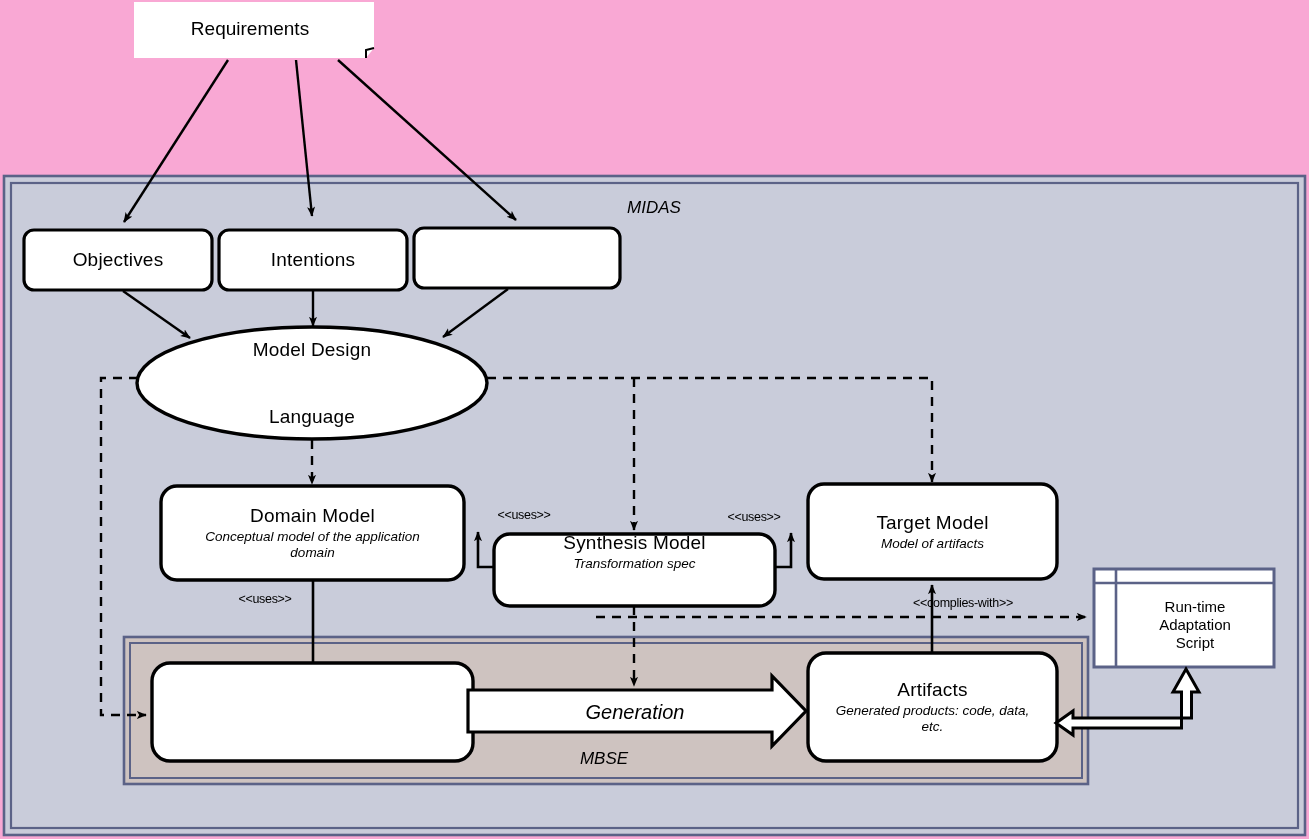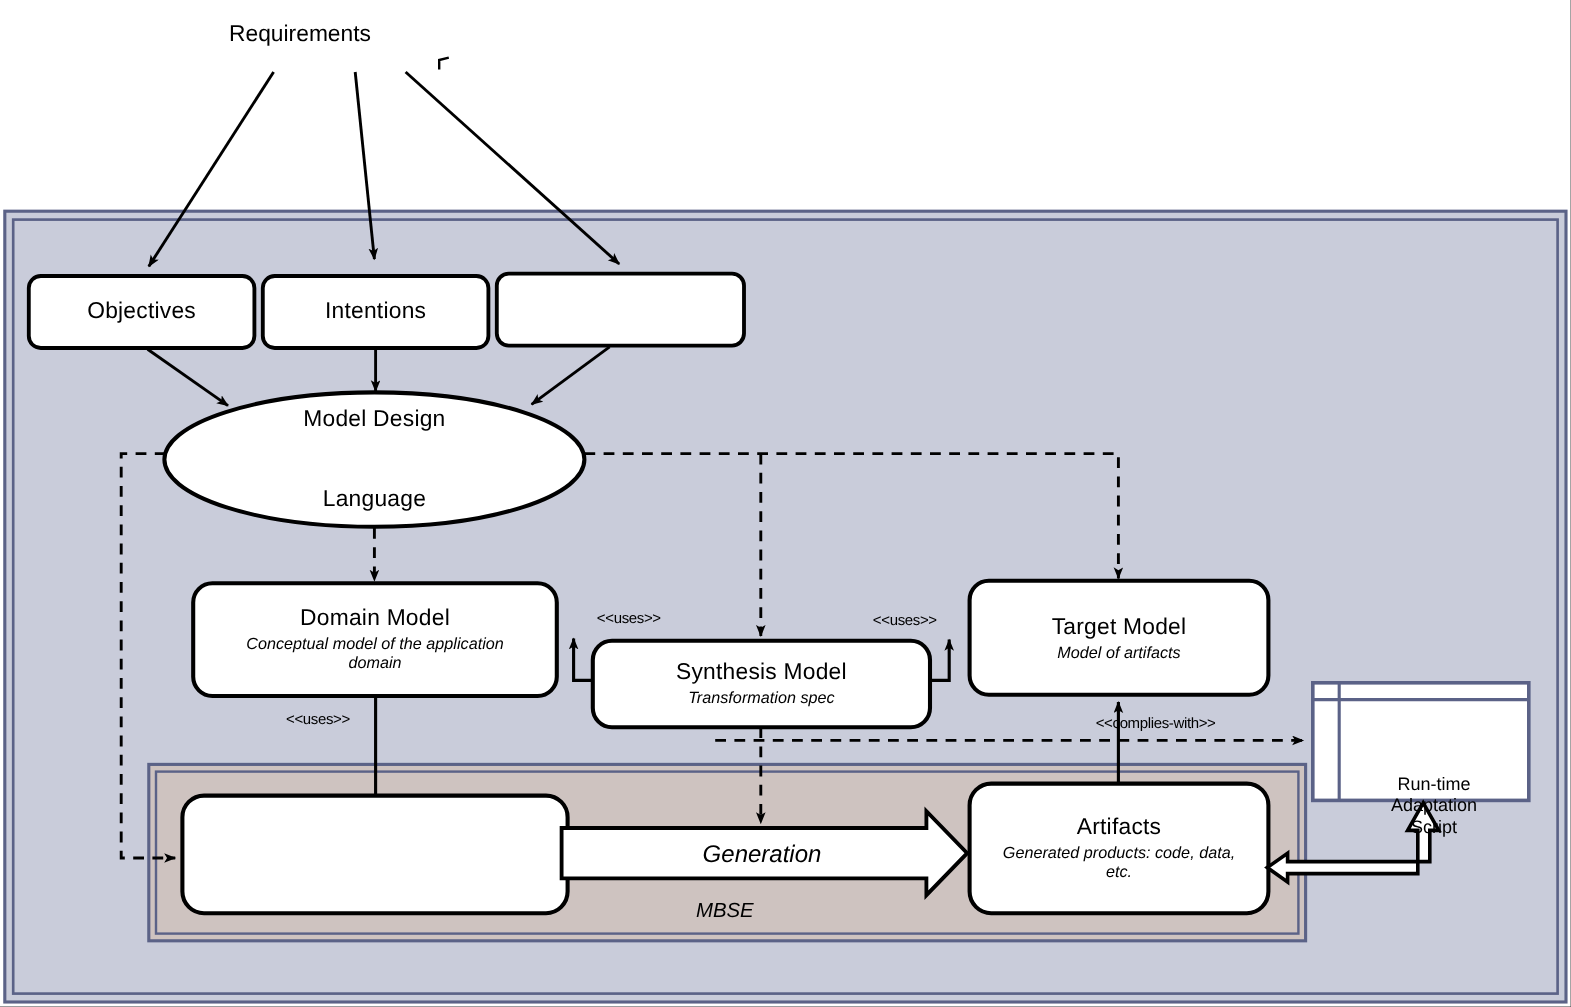--- a/index.html
+++ b/index.html
@@ -1,17 +1,17 @@
 <!DOCTYPE html>
 <html><head>
 <meta charset="utf-8">
 <style>
   html,body{margin:0;padding:0;background:#000;}
   #stage{
-    position:relative;width:1309px;height:839px;background:#ffffff;overflow:hidden;
+    position:relative;width:1309px;height:839px;background:#f9a8d4;overflow:hidden;
     font-family:"Liberation Sans", sans-serif;
   }
   svg#canvas{position:absolute;left:0;top:0;width:1309px;height:839px;}
   .lbl{position:absolute;display:flex;flex-direction:column;align-items:center;justify-content:center;
        text-align:center;color:#000;pointer-events:none;}
   .t-main{font-size:19px;letter-spacing:.2px;line-height:1.12;}
   .t-sub{font-size:13.5px;font-style:italic;line-height:1.18;margin-top:2px;}
   .t-group{font-size:17px;font-style:italic;}
   .t-uses{font-size:12.5px;font-weight:normal;letter-spacing:-0.3px;}
   .t-gen{font-size:20px;font-style:italic;}
@@ -150,42 +150,45 @@
   <div class="lbl" style="left:137px;top:327px;width:350px;height:112px;gap:44px;">
     <span class="t-main">Model Design</span>
     <span class="t-main" style="margin-top:2px;text-align:right;">Language</span>
   </div>
 
   <div class="lbl" style="left:166px;top:490px;width:293px;height:86px;">
     <span class="t-main">Domain Model</span>
     <span class="t-sub" style="width:250px;">Conceptual model of the application domain</span>
   </div>
 
-  <div class="lbl" style="left:498px;top:538px;width:273px;height:64px;">
+  <div class="lbl" style="left:498px;top:520px;width:273px;height:64px;">
     <span class="t-main">Synthesis Model</span>
     <span class="t-sub">Transformation spec</span>
   </div>
 
   <div class="lbl" style="left:812px;top:490px;width:241px;height:84px;">
     <span class="t-main">Target Model</span>
     <span class="t-sub">Model of artifacts</span>
   </div>
 
 
   <div class="lbl" style="left:812px;top:658px;width:241px;height:98px;">
     <span class="t-main">Artifacts</span>
     <span class="t-sub" style="width:215px;">Generated products: code, data, etc.</span>
   </div>
 
-  <div class="lbl" style="left:1118px;top:585px;width:154px;height:80px;margin-top:47px;">
+  <div class="lbl" style="left:1118px;top:585px;width:154px;height:80px;">
     <span class="t-script">Run-time</span>
     <span class="t-script">Adaptation</span>
     <span class="t-script">Script</span>
   </div>
 
+  <div class="lbl" style="left:560px;top:196px;width:188px;height:24px;">
+    <span class="t-group">MIDAS</span>
+  </div>
 
   <div class="lbl" style="left:540px;top:747px;width:128px;height:24px;">
     <span class="t-group">MBSE</span>
   </div>
 
   <div class="lbl" style="left:472px;top:506px;width:104px;height:18px;">
     <span class="t-uses">&lt;&lt;uses&gt;&gt;</span>
   </div>
 
   <div class="lbl" style="left:213px;top:590px;width:104px;height:18px;">

